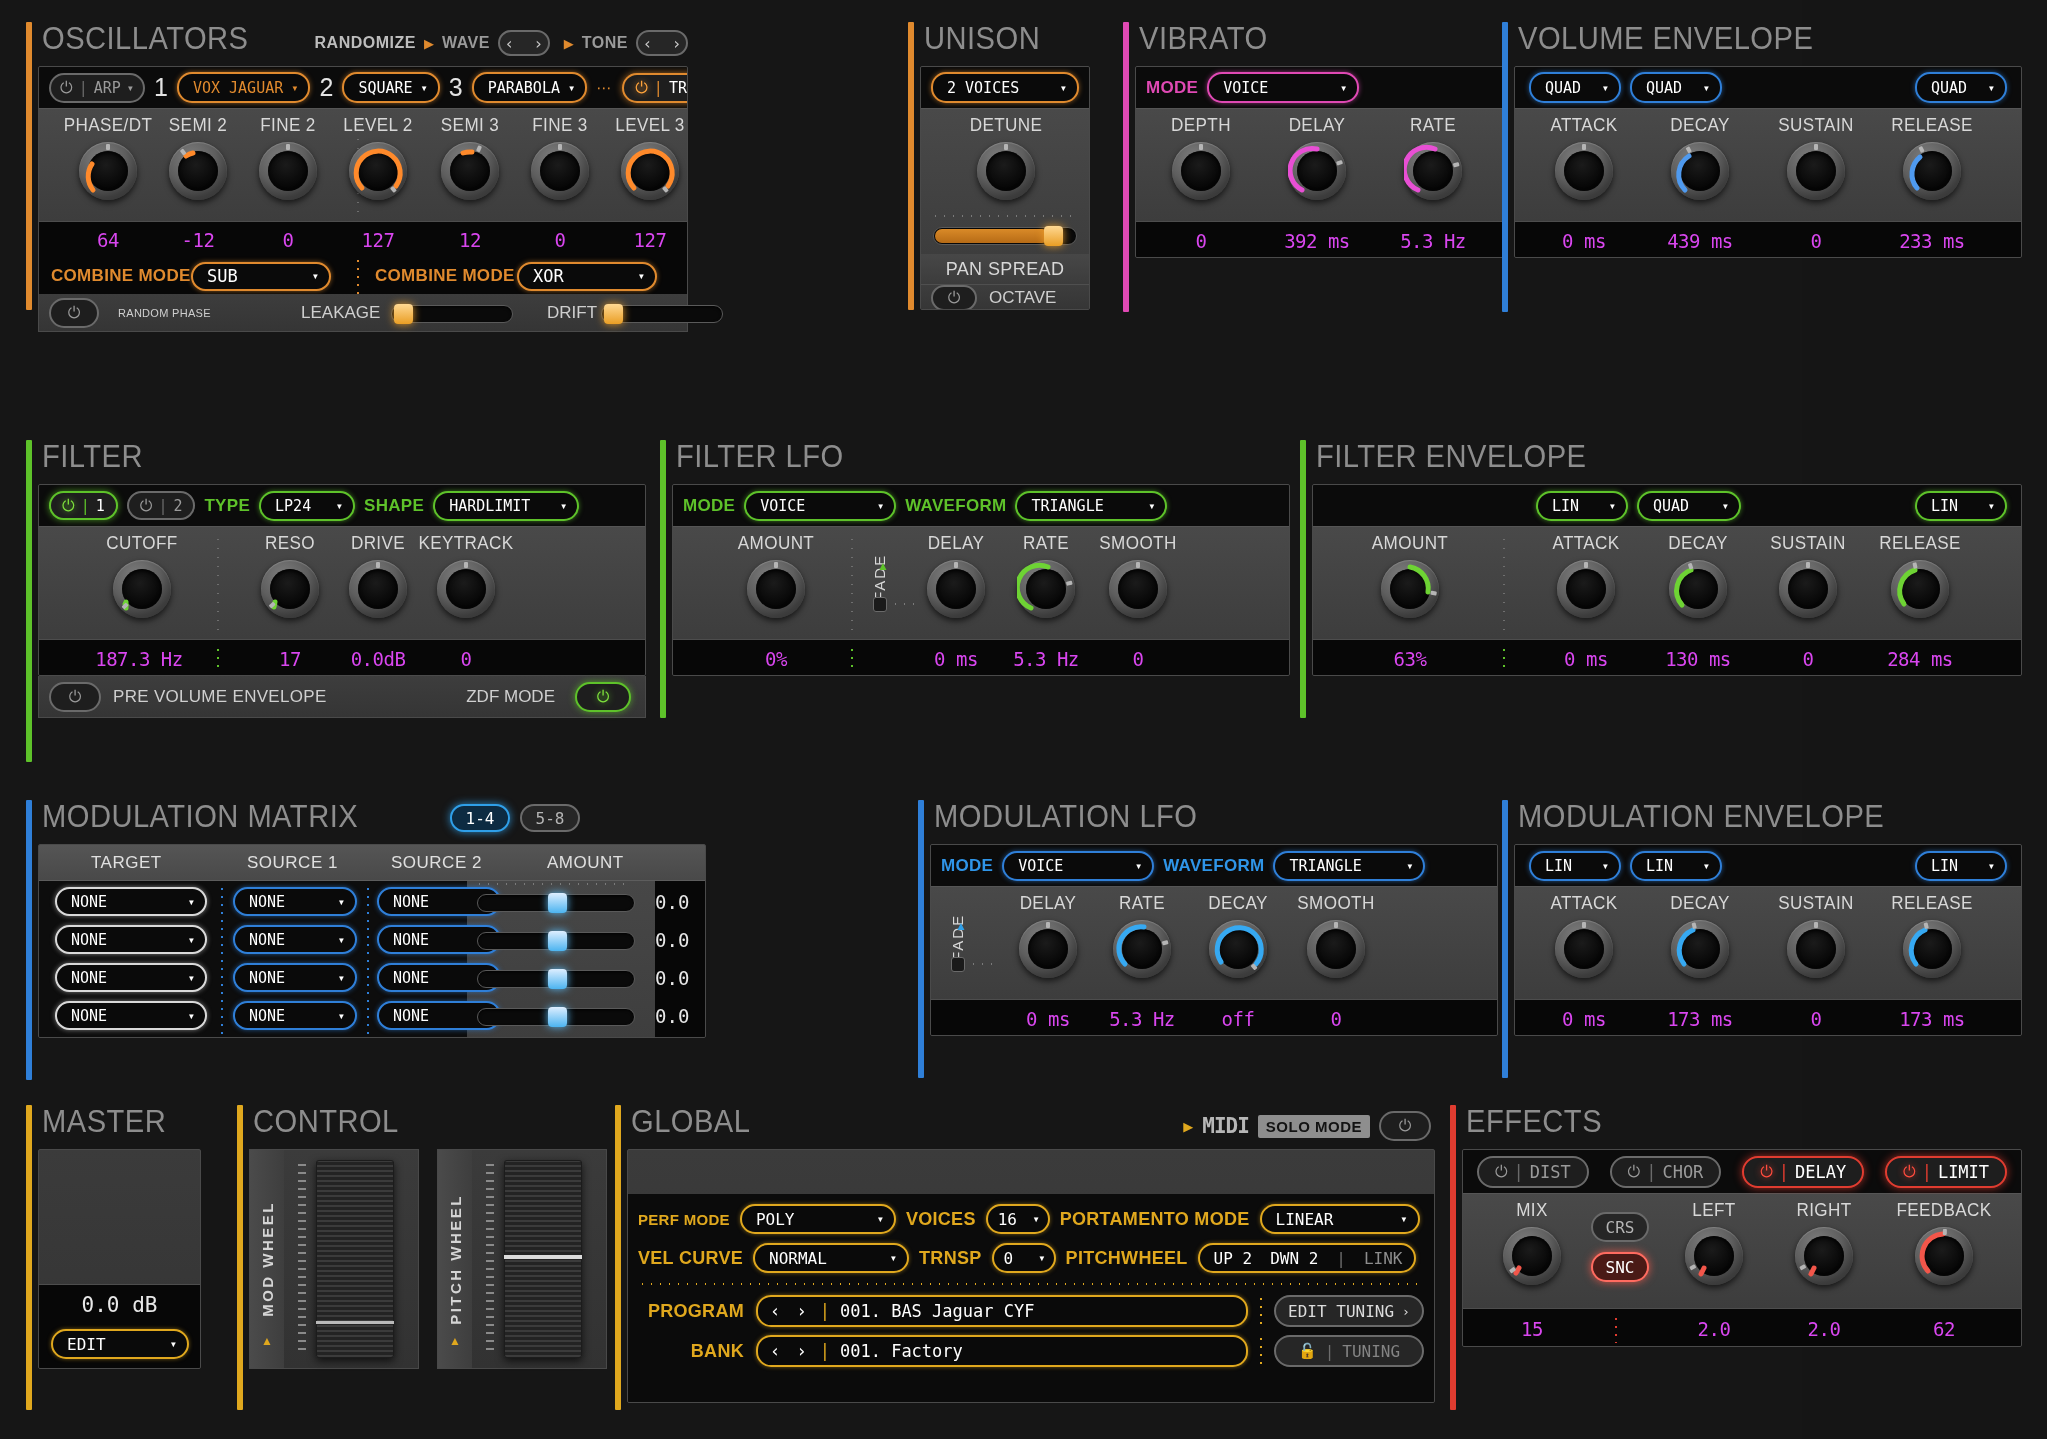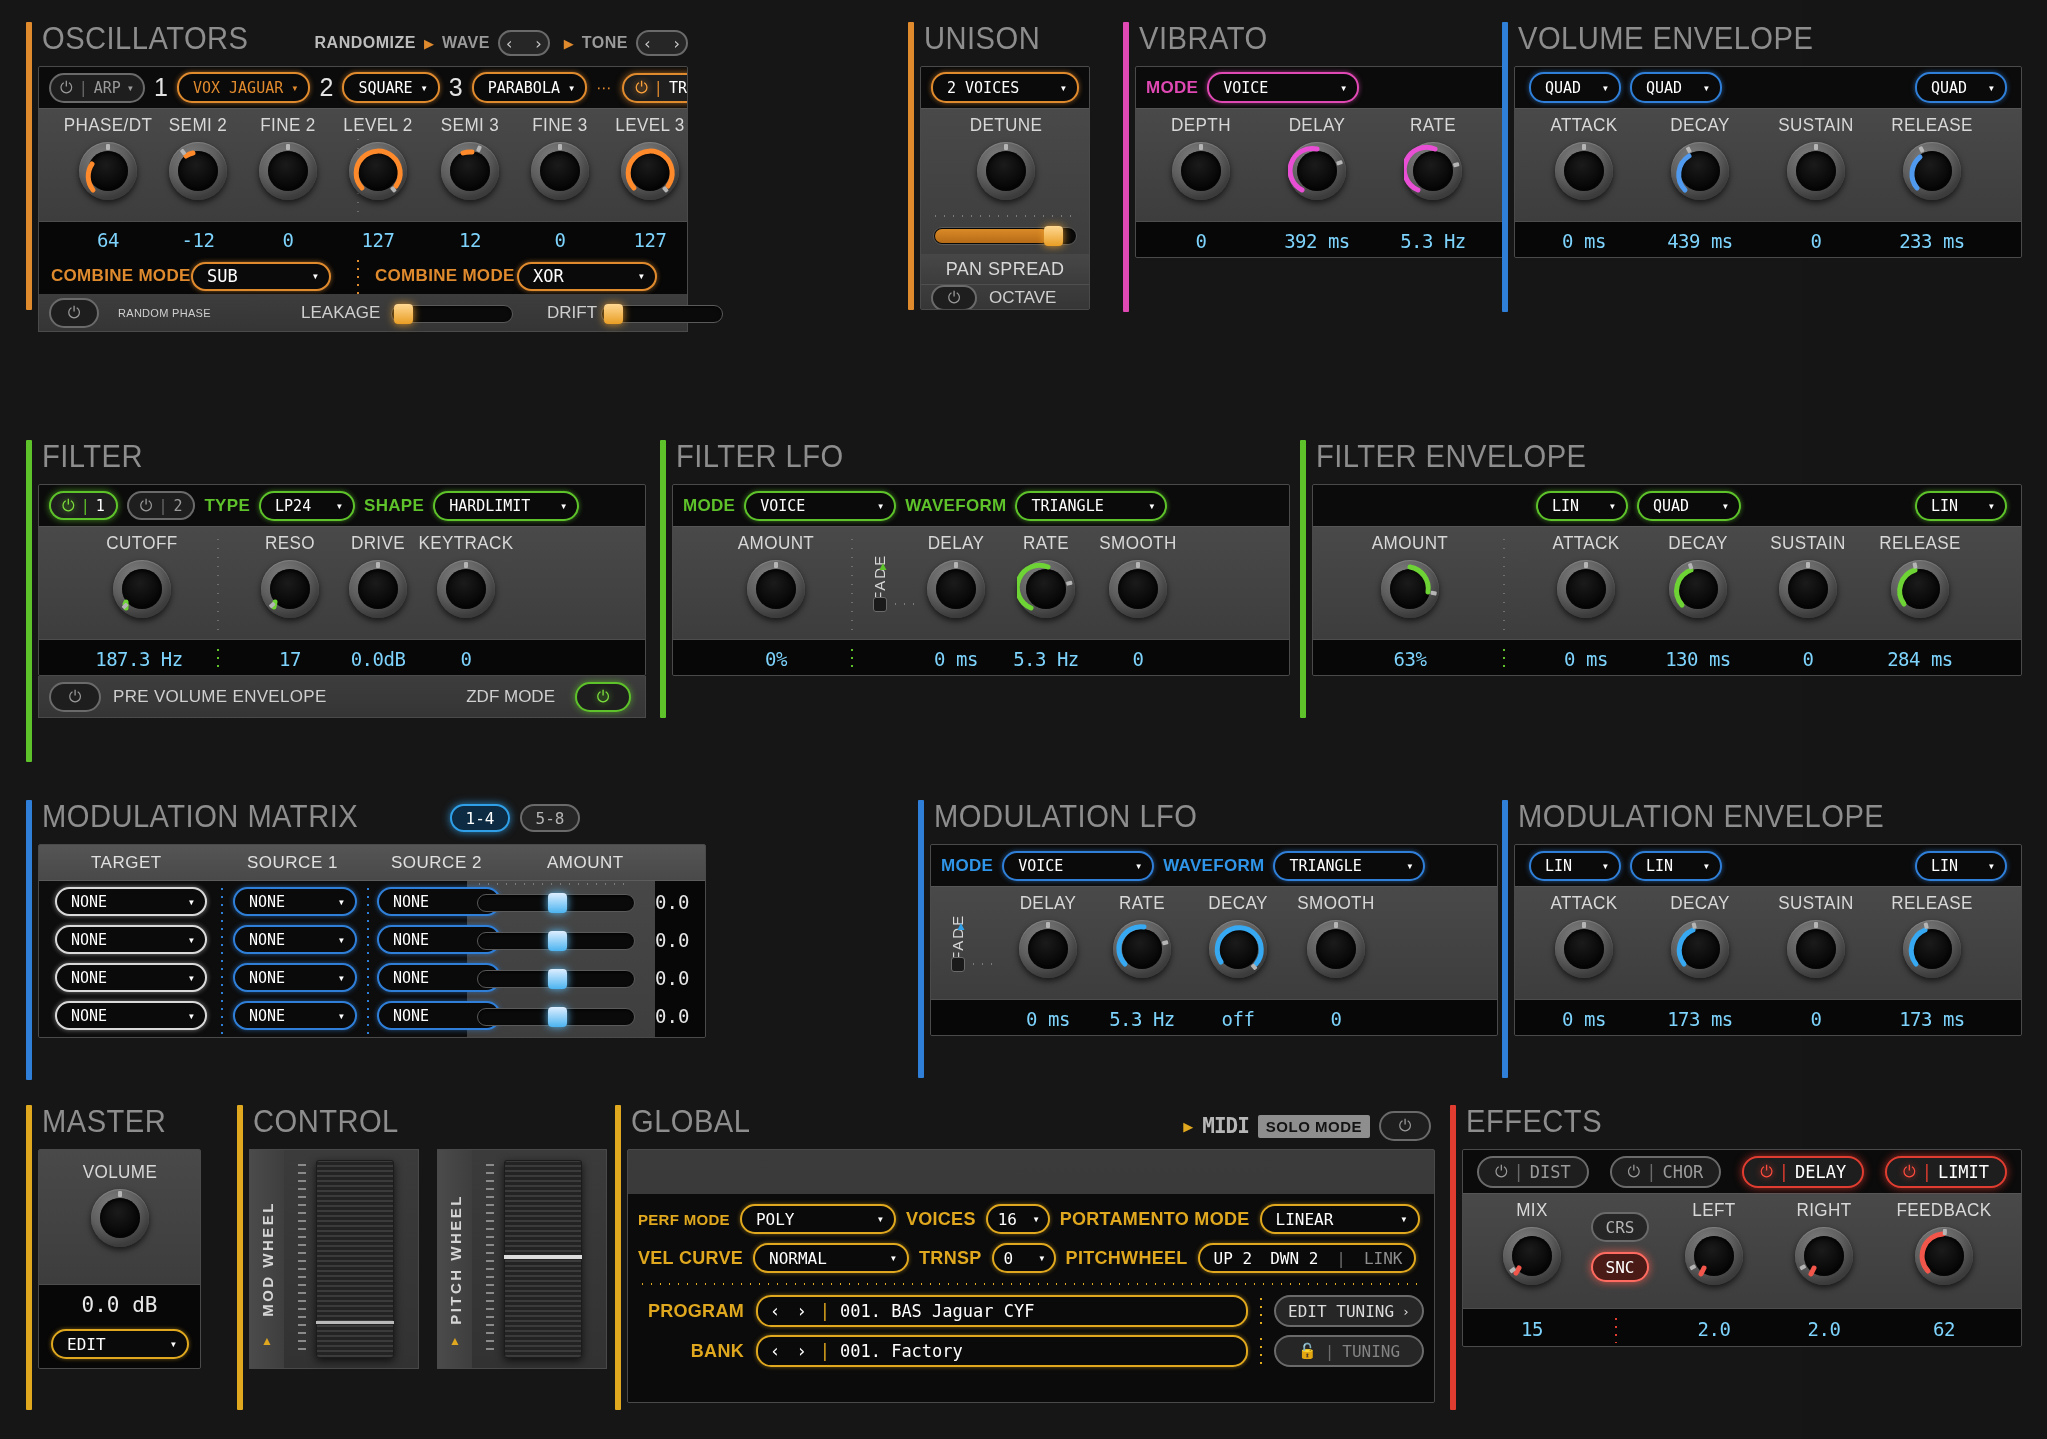--- a/index.html
+++ b/index.html
@@ -43,21 +43,21 @@
     background: linear-gradient(#494949, #3d3d3d);
   }
   .valrow {
     background: #070707;
     border-top: 1px solid #4d4d4d;
     display: flex; align-items: center;
     position: relative;
   }
   .val {
     flex: 1; text-align: center;
-    color: #7dd3fc; font-size: 19px;
+    color: #d946ef; font-size: 19px;
     font-family: "DejaVu Sans Mono", monospace;
     letter-spacing: -0.5px;
   }
 
   
   .dd {
     display: inline-flex; align-items: center; justify-content: space-between;
     height: 30px; border-radius: 15px;
     background: #0a0a0a; padding: 0 10px 0 14px;
     font-family: "DejaVu Sans Mono", monospace;
@@ -926,29 +926,20 @@
       <div class="val" style="position:absolute; left:246px; width:110px;">0</div>
       <div class="val" style="position:absolute; left:362px; width:110px;">173 ms</div>
     </div>
   </div>
 </div>
 
 <div class="panel" style="left:26px; top:1105px; width:175px; height:305px;">
   <div class="accent" style="left:0; top:0; height:305px; background:#e0a81e;"></div>
   <div class="ptitle" style="position:absolute; left:16px; top:0;">MASTER</div>
   <div class="body" style="left:12px; top:44px; width:163px; height:220px;">
-    <div class="knobarea" style="position:absolute; left:0; top:0; width:100%; height:134px;">
-      <div class="knobwrap" style="left:26px; top:12px; width:110px;">
-        <div class="klabel">VOLUME</div>
-        <div class="knob">
-              <div class="inner"></div>
-              <div class="tick" style="transform:rotate(0deg);"></div>
-            </div>
-      </div>
-    </div>
     <div style="position:absolute; left:0; top:134px; width:100%; height:86px; background:#070707; border-top:1px solid #4d4d4d;">
       <div style="text-align:center; color:#e8e8e8; font-size:21px; font-family:'DejaVu Sans Mono',monospace; margin-top:8px;">0.0 dB</div>
       <span class="dd yellow" style="position:absolute; left:12px; top:44px; width:138px; height:30px; font-size:16px;">
         <span>EDIT</span>
             <span class="cv chev">▾</span>
       </span>
     </div>
   </div>
 </div>
 

